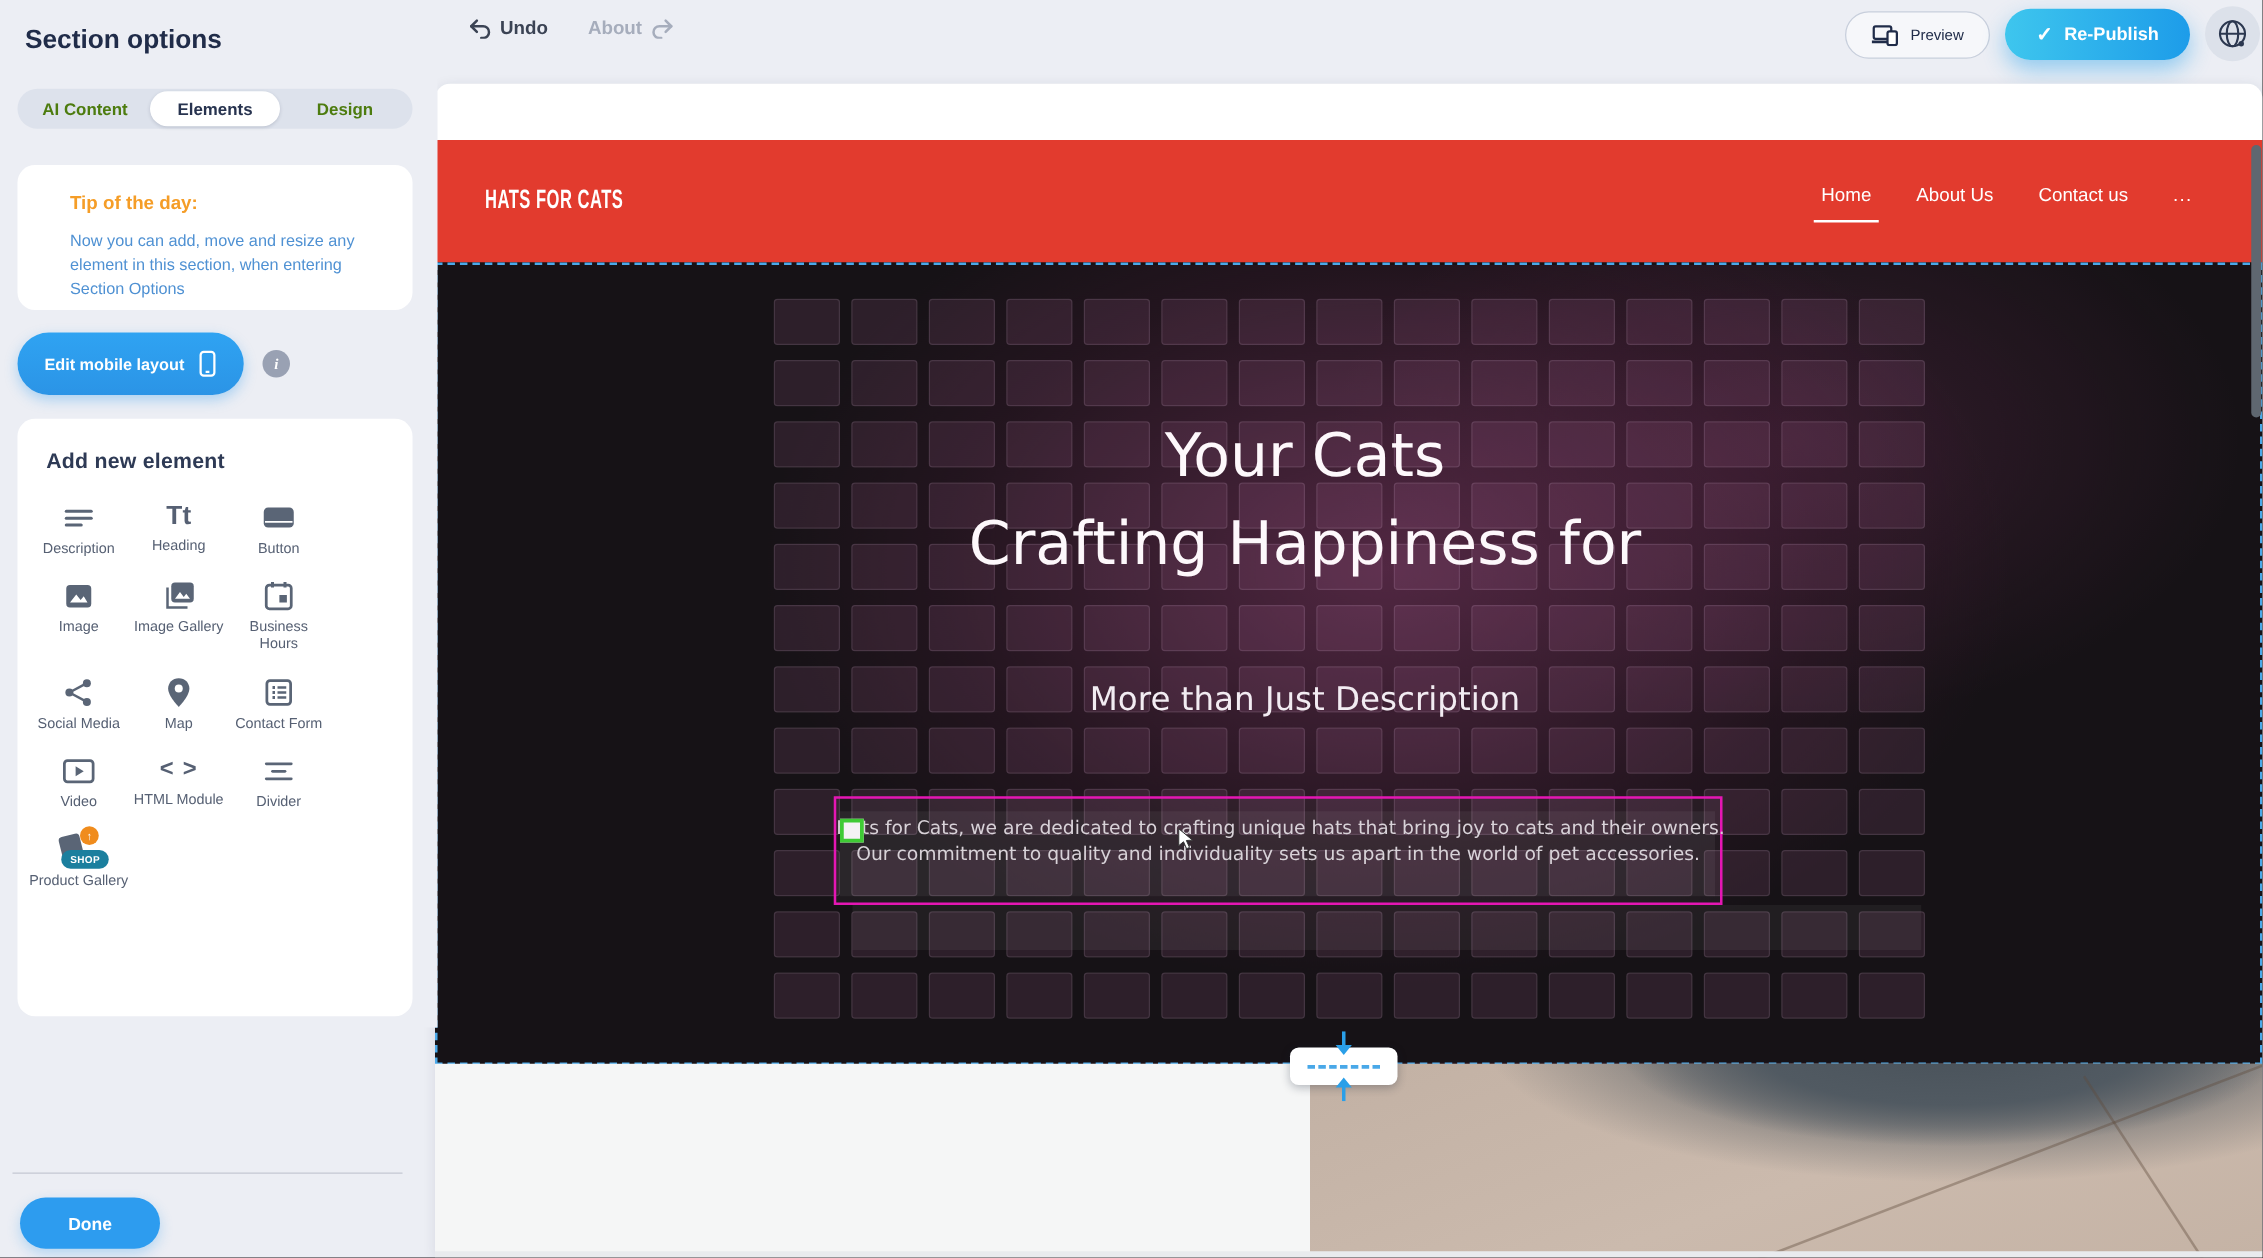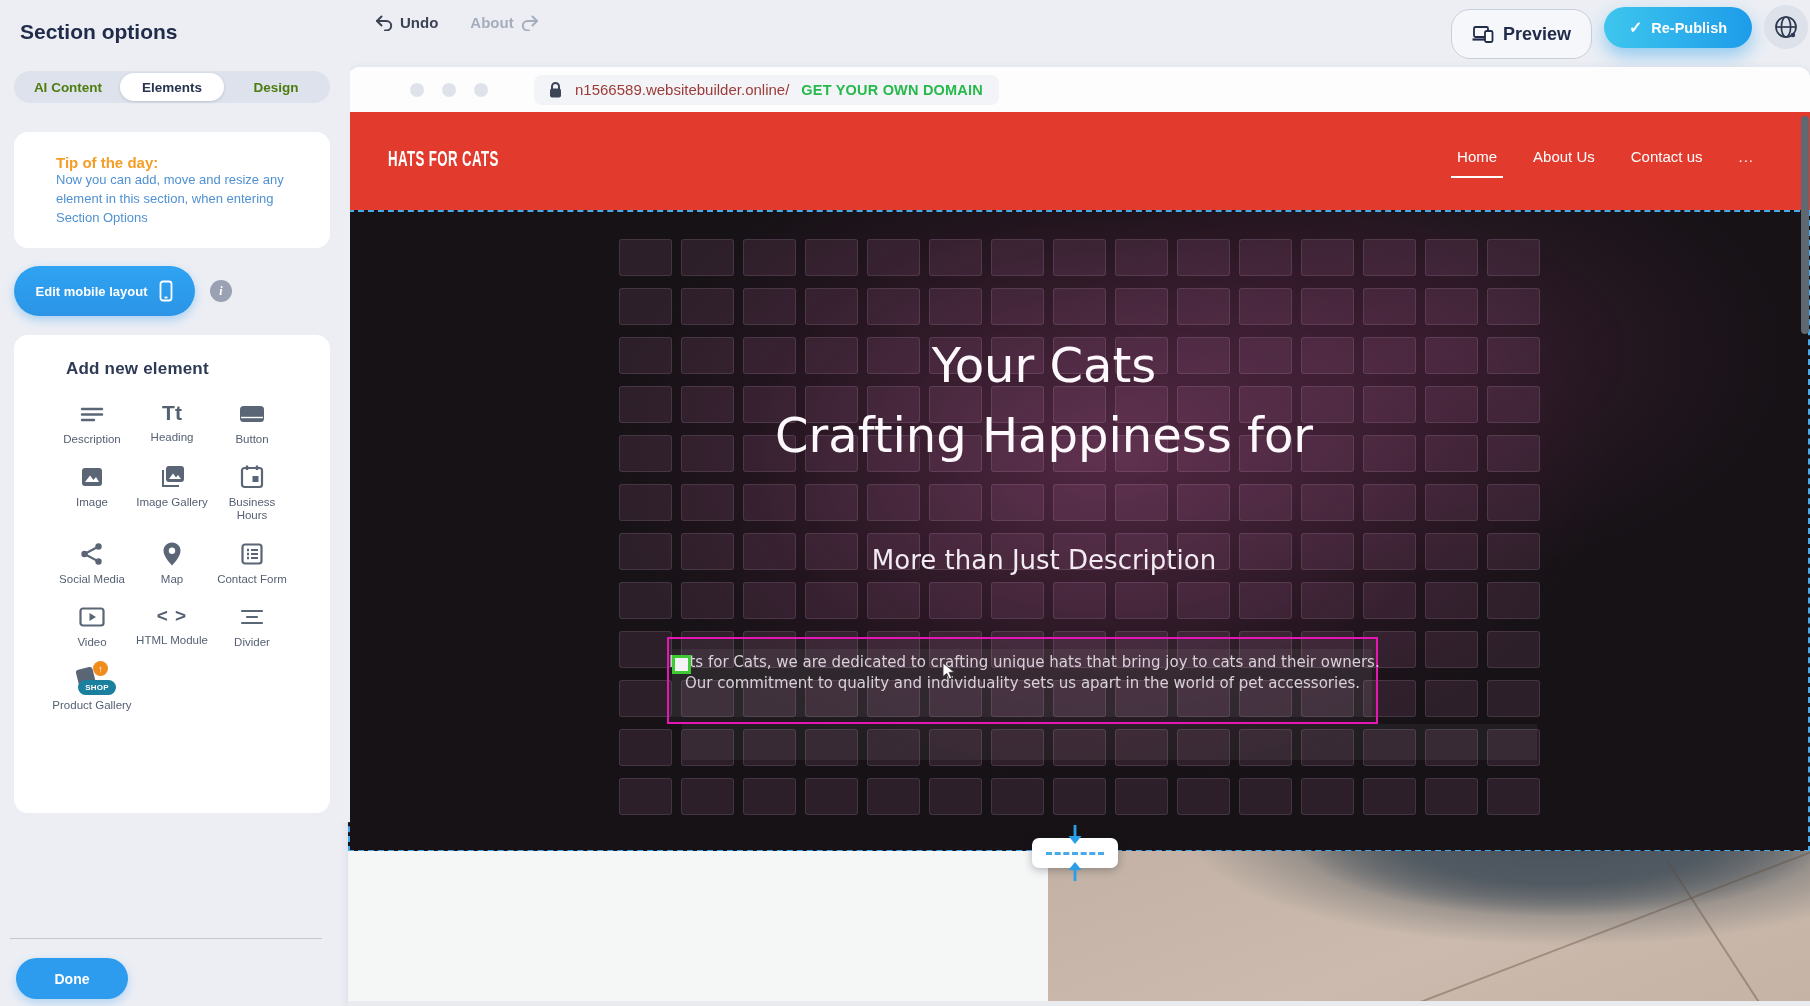--- a/index.html
+++ b/index.html
@@ -4,37 +4,37 @@
 <style>
   * { margin:0; padding:0; box-sizing:border-box; }
   html,body { width:1810px; height:1006px; overflow:hidden; }
   body { font-family:"Liberation Sans", sans-serif; background:#eceef4; position:relative; }
 
   
   .topbar { position:absolute; left:350px; top:0; right:0; height:58px; }
   .undo-redo { position:absolute; left:25px; top:14px; display:flex; align-items:center; gap:10px; }
   .undo-btn { display:flex; align-items:flex-end; gap:7px; color:#3b4354; font-weight:700; font-size:15px; cursor:pointer; }
   .redo-btn { display:flex; align-items:center; gap:7px; color:#a6adbc; font-weight:700; font-size:15px; margin-left:22px; cursor:pointer; }
-  .preview-btn { position:absolute; right:218px; top:9px; height:50px; padding:0 20px; border:1.5px solid #c8cfdc; border-radius:19px; display:flex; align-items:center; gap:9px; color:#202c49; font-weight:700; font-size:18px; background:rgba(255,255,255,.55); cursor:pointer; }
+  .preview-btn { position:absolute; right:218px; top:9px; height:38px; padding:0 20px; border:1.5px solid #c8cfdc; border-radius:19px; display:flex; align-items:center; gap:9px; color:#202c49; font-weight:400; font-size:12px; background:rgba(255,255,255,.55); cursor:pointer; }
   .republish-btn { position:absolute; right:58px; top:7px; height:41px; width:148px; border-radius:21px; display:flex; align-items:center; justify-content:center; gap:9px; color:#fff; font-weight:700; font-size:14.5px; background:linear-gradient(90deg,#3ec6ee,#1d9ce9); box-shadow:0 8px 18px rgba(36,160,235,.45); cursor:pointer; }
   .globe-wrap { position:absolute; right:2px; top:5px; width:44px; height:44px; border-radius:50%; background:#dce1ea; display:flex; align-items:center; justify-content:center; cursor:pointer; }
 
   
   .sidebar { position:absolute; left:0; top:0; width:350px; height:822px; background:#eceef4; z-index:5; }
   .panel-title { position:absolute; left:20px; top:20px; font-size:21px; font-weight:700; color:#202c49; }
   .tabs { position:absolute; left:14px; top:71px; width:316px; height:32px; background:#dde2ec; border-radius:16px; display:flex; align-items:center; padding:2px; }
   .tab { flex:1; height:28px; border-radius:14px; display:flex; align-items:center; justify-content:center; font-size:13.5px; font-weight:700; color:#4d7c0f; cursor:pointer; }
   .tab.active { background:#fff; color:#27334f; box-shadow:0 1px 3px rgba(40,50,80,.18); }
   .card { position:absolute; left:14px; width:316px; background:#fff; border-radius:14px; }
   .tip-card { top:132px; height:116px; padding:22px 42px; }
   .tip-title { color:#f59d27; font-size:15px; font-weight:700; }
-  .tip-body { color:#4f91d3; font-size:13px; line-height:1.45; width:248px; }
+  .tip-body { margin-top:13px; color:#4f91d3; font-size:13px; line-height:1.45; width:248px; }
   .edit-mobile { position:absolute; left:14px; top:266px; width:181px; height:50px; border-radius:25px; background:linear-gradient(180deg,#2fa3f2,#2b94e6); color:#fff; font-weight:700; font-size:13px; display:flex; align-items:center; justify-content:center; gap:12px; cursor:pointer; box-shadow:0 4px 10px rgba(45,156,239,.35); }
   .info-circle { position:absolute; left:210px; top:280px; width:22px; height:22px; border-radius:50%; background:#99a1b3; color:#fff; font-size:12px; font-weight:700; display:flex; align-items:center; justify-content:center; cursor:pointer; font-family:"Liberation Serif", serif; font-style:italic; }
-  .elements-card { top:335px; height:478px; padding:24px 0 0 38px; }
+  .elements-card { top:335px; height:478px; padding:24px 0 0 9px; }
   .elements-title { font-size:17px; font-weight:700; color:#2e3a55; margin-left:14px; letter-spacing:.2px; }
   .el-grid { margin-top:22px; display:grid; grid-template-columns:80px 80px 80px; row-gap:18px; }
   .el-item { display:flex; flex-direction:column; align-items:center; gap:6px; cursor:pointer; }
   .el-item svg { display:block; }
   .el-label { font-size:11.5px; color:#566073; text-align:center; line-height:1.15; }
   .heading-glyph { font-size:21px; font-weight:700; color:#566073; line-height:24px; }
   .html-glyph { font-size:19px; font-weight:700; color:#566073; line-height:24px; letter-spacing:1px; }
   .pg-wrap { position:relative; width:36px; height:26px; }
   .pg-phone { position:absolute; left:4px; top:1px; width:17px; height:24px; background:#5a6576; border-radius:3px; transform:rotate(-14deg); }
   .pg-up { position:absolute; right:2px; top:-6px; width:15px; height:15px; border-radius:50%; background:#f08c1d; color:#fff; font-size:9px; font-weight:700; display:flex; align-items:center; justify-content:center; }
@@ -285,35 +285,20 @@
 
     </div>
   </div>
 
   <div class="sidebar-divider"></div>
   <div class="done-btn">Done</div>
 </aside>
 
 <div class="canvas">
 
-  <div class="chrome">
-    <div class="chrome-dots">
-        <i></i>
-        <i></i>
-        <i></i>
-      </div>
-    <div class="addr">
-      <svg width="15" height="18" viewBox="0 0 15 18">
-          <path d="M4 8 V5.5 a3.5 3.5 0 0 1 7 0 V8" fill="none" stroke="#3c4557" stroke-width="2"></path>
-          <rect x="2" y="7.5" width="11" height="9" rx="2" fill="#3c4557"></rect>
-        </svg>
-      <span class="url-text">n1566589.websitebuilder.online/</span>
-      <span class="domain-link">GET YOUR OWN DOMAIN</span>
-    </div>
-  </div>
 
   <div class="site">
 
     <div class="site-header">
       <div class="logo">HATS FOR CATS</div>
       <div class="nav">
         <span class="nav-item active">Home</span>
         <span class="nav-item">About Us</span>
         <span class="nav-item">Contact us</span>
         <span class="nav-more">...</span>

